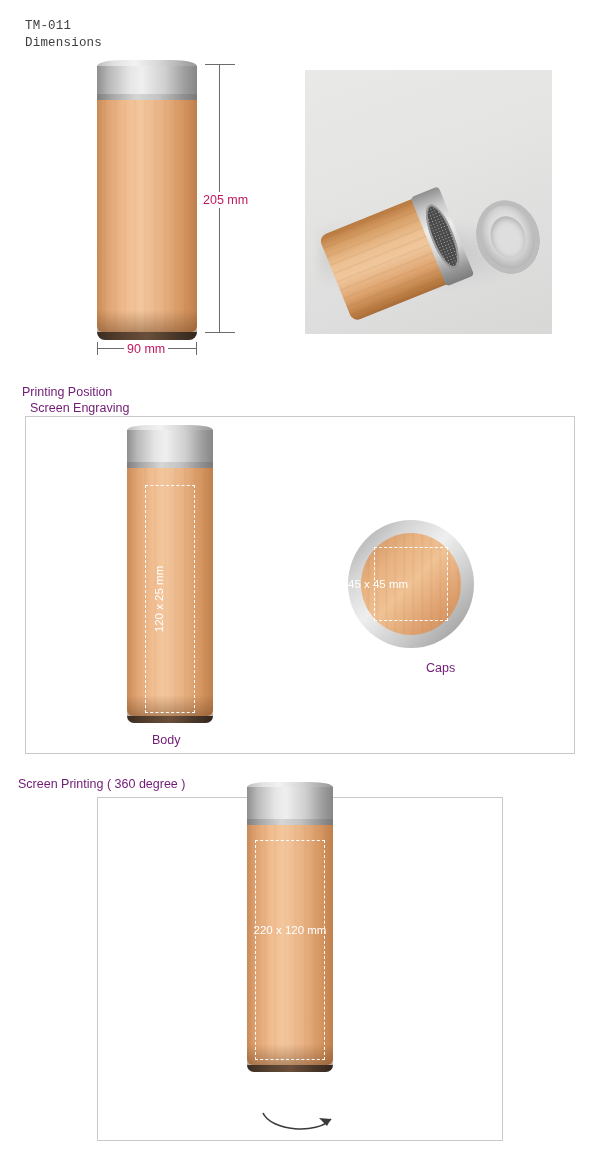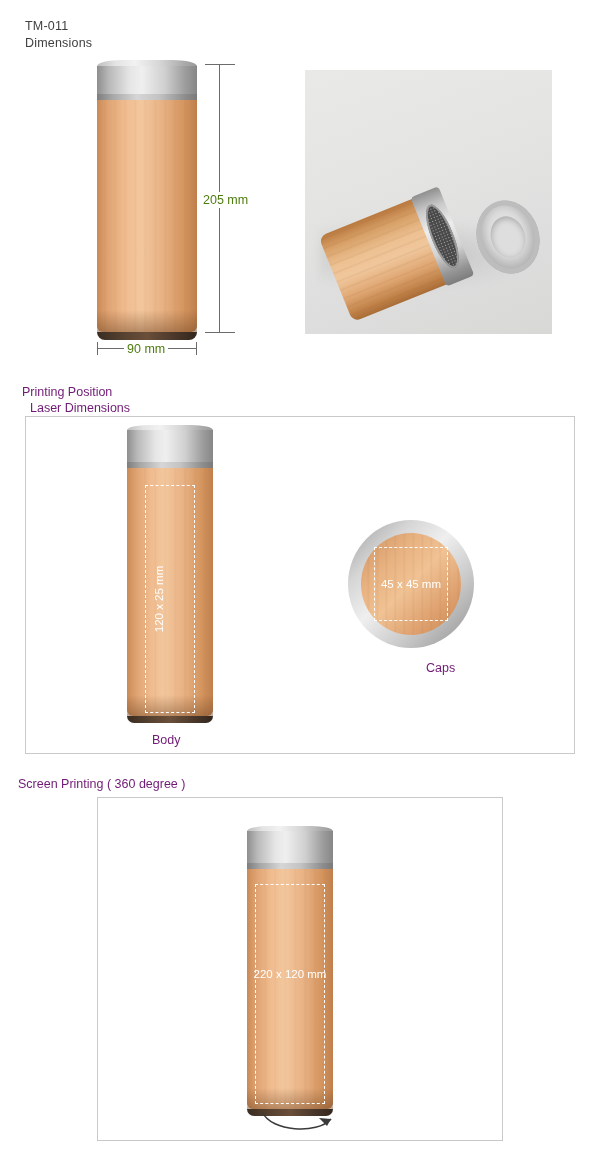--- a/index.html
+++ b/index.html
@@ -20,20 +20,21 @@
     font-size: 12.5px;
     color: #3f3f3f;
     letter-spacing: 0.2px;
   }
 
   
   #header {
     position: absolute;
     left: 25px;
     top: 18px;
+    font-family: Liberation Mono, monospace;
   }
   #header .line { line-height: 17px; }
 
   
   .bottle {
     position: absolute;
   }
   .bottle .cap-top {
     position: absolute;
     left: 0; right: 0;
@@ -120,21 +121,21 @@
     background: #6b6b6b;
   }
   .dim-tick-v {
     position: absolute;
     width: 1px;
     background: #6b6b6b;
   }
   .dim-text {
     position: absolute;
     font-size: 12.5px;
-    color: #4d7c0f;
+    color: #be185d;
     background: #ffffff;
     padding: 1px 3px;
     white-space: nowrap;
   }
 
   
   #photo {
     position: absolute;
     left: 305px;
     top: 70px;
@@ -291,48 +292,48 @@
   <div class="shadow"></div>
   <div class="tumbler">
     <div class="wood-h"></div>
     <div class="rim"></div>
     <div class="mesh"></div>
   </div>
   <div class="lid"></div>
 </div>
 
 <div class="caption" style="left:22px; top:385px;">Printing Position</div>
-<div class="caption" style="left:30px; top:401px;">Laser Dimensions</div>
+<div class="caption" style="left:30px; top:401px;">Screen Engraving</div>
 
 <div class="box" style="left:25px; top:416px; width:550px; height:338px;"></div>
 
 <div class="bottle" id="bottle-laser" style="left:127px; top:425px; width:86px; height:298px;">
   <div class="cap-top" style="top:0; height:11px;"></div>
   <div class="cap-body" style="top:5px; height:32px;"></div>
   <div class="cap-ring" style="top:37px; height:6px;"></div>
   <div class="wood" style="top:43px; height:248px; border-radius:0 0 6px 6px;"></div>
   <div class="base-shade" style="top:270px; height:21px;"></div>
   <div class="base" style="height:7px;"></div>
   <div class="print-area" style="left:18px; top:60px; width:50px; height:228px;"></div>
   <div class="print-text vert" style="left:-11px; top:168px; width:86px; text-align:center;">120 x 25 mm</div>
 </div>
 <div class="caption" style="left:152px; top:733px;">Body</div>
 
 <div id="cap-view">
   <div class="outer"></div>
   <div class="inner"></div>
   <div class="print-area" style="left:26px; top:27px; width:74px; height:74px;"></div>
-  <div class="print-text" style="left:0; top:58px; width:126px; text-align:center;">45 x 45 mm</div>
+  <div class="print-text" style="left:0; top:58px; width:126px; ">45 x 45 mm</div>
 </div>
 <div class="caption" style="left:389px; top:661px;margin-left:37px;">Caps</div>
 
 <div class="caption" style="left:18px; top:777px;">Screen Printing ( 360 degree )</div>
 <div class="box" style="left:97px; top:797px; width:406px; height:344px;"></div>
 
-<div class="bottle" id="bottle-screen" style="left:247px; top:826px; width:86px; height:290px;">
+<div class="bottle" id="bottle-screen" style="left:247px; top:782px; width:86px; height:290px;">
   <div class="cap-top" style="top:0; height:11px;"></div>
   <div class="cap-body" style="top:5px; height:32px;"></div>
   <div class="cap-ring" style="top:37px; height:6px;"></div>
   <div class="wood" style="top:43px; height:240px; border-radius:0 0 6px 6px;"></div>
   <div class="base-shade" style="top:262px; height:21px;"></div>
   <div class="base" style="height:7px;"></div>
   <div class="print-area" style="left:8px; top:58px; width:70px; height:220px;"></div>
   <div class="print-text" style="left:-10px; top:142px; width:106px; text-align:center;">220 x 120 mm</div>
 </div>
 

